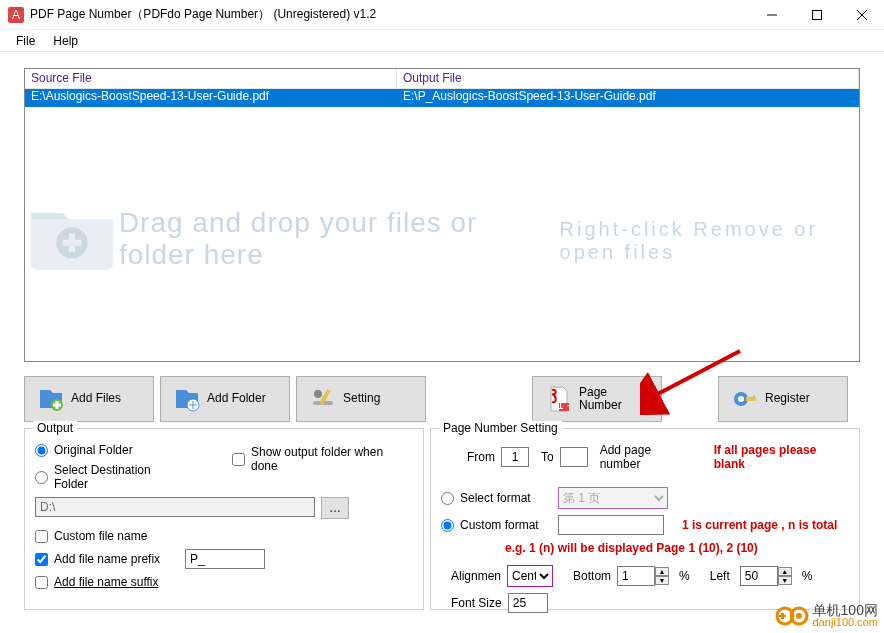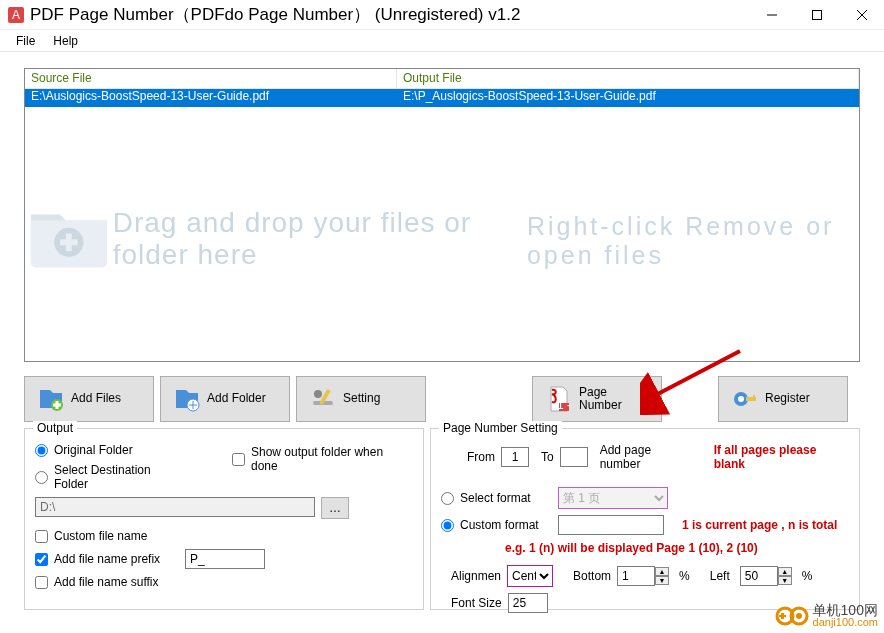--- a/index.html
+++ b/index.html
@@ -1,42 +1,42 @@
 <!DOCTYPE html>
 <html><head>
 <meta charset="utf-8">
 <style>
 * { box-sizing: border-box; margin: 0; padding: 0; font-family: "Segoe UI", Tahoma, sans-serif; font-size: 12px; }
 body { background: #fff; width: 884px; height: 633px; overflow: hidden; position: relative; }
 
 
 .titlebar { height: 30px; background: #fff; display: flex; align-items: center; padding: 0 0 0 8px; border-bottom: 1px solid #eee; }
 .titlebar .app-icon { width: 16px; height: 16px; margin-right: 6px; }
-.titlebar .title { flex: 1; color: #000; font-size: 17px; }
+.titlebar .title { flex: 1; color: #000; font-size: 12px; }
 .titlebar .win-btn { width: 45px; height: 30px; display: flex; align-items: center; justify-content: center; color: #000; }
 
 
 .menubar { height: 22px; display: flex; align-items: center; padding: 0 8px; border-bottom: 1px solid #e5e5e5; gap: 2px; }
 .menubar .menu-item { padding: 2px 8px; }
 
 
 .file-area-wrap { padding: 16px 24px 8px 24px; }
 .file-area { border: 1px solid #828790; position: relative; height: 294px; }
 .file-header { display: flex; background: #fff; border-bottom: 1px solid #e5e5e5; height: 20px; }
-.file-header .col { padding: 2px 6px; border-right: 1px solid #e5e5e5; color: #4d7c0f; }
+.file-header .col { padding: 2px 6px; border-right: 1px solid #e5e5e5; color: #4c1d95; }
 .file-header .col.src { width: 372px; }
 .file-header .col.out { flex: 1; }
 .file-row { display: flex; background: #0078d7; color: #fff; height: 18px; }
 .file-row .cell { padding: 0 6px; white-space: nowrap; overflow: hidden; }
 .file-row .cell.src { width: 372px; }
 .file-row .cell.out { flex: 1; }
 .drop-bg { position: absolute; inset: 0; top: 40px; display: flex; align-items: center; justify-content: center; pointer-events: none; }
 .drop-bg .folder-icon { width: 120px; height: 100px; opacity: 0.7; }
 .drop-bg .line1 { font-size: 28px; color: #c9d7e3; font-weight: 500; margin-top: 8px; letter-spacing: 1px; }
-.drop-bg .line2 { font-size: 25px; color: #c9d7e3; margin-top: 12px; letter-spacing: 3px; margin-left: 40px; }
+.drop-bg .line2 { font-size: 20px; color: #c9d7e3; margin-top: 12px; letter-spacing: 3px; margin-left: 40px; }
 
 
 .main-buttons { padding: 6px 24px 2px 24px; display: flex; gap: 6px; align-items: center; }
 .big-btn { height: 46px; border: 1px solid #adadad; background: #e1e1e1; display: flex; align-items: center; padding: 0 12px; gap: 6px; cursor: pointer; }
 .big-btn .icon { width: 28px; height: 28px; }
 .big-btn .txt { color: #000; white-space: pre-line; line-height: 1.1; }
 .big-btn.small { width: 130px; }
 .big-btn.page-number { width: 130px; margin-left: 100px; }
 .big-btn.register { margin-left: 50px; width: 130px; }
 
@@ -201,21 +201,21 @@
       <input type="checkbox" style="">
       <span style="width:125px; display:inline-block;">Custom file name</span>
     </div>
     <div class="check-row">
       <input type="checkbox" checked="" style="">
       <span style="width:125px; display:inline-block;">Add file name prefix</span>
       <input type="text" style="width: 80px;" value="P_">
     </div>
     <div class="check-row">
       <input type="checkbox" style="">
-      <span style="width:125px; display:inline-block;">Add file name suffix</span>
+      <span style="width:125px; display:inline-block;text-decoration:underline;">Add file name suffix</span>
     </div>
   </div>
 
   <div class="groupbox pn-box">
     <span class="legend">Page Number Setting</span>
 
     <div class="check-row" style="margin-left:26px;">
       <span>From</span>
       <input type="text" style="width: 28px; text-align: center;" value="1">
       <span style="margin-left:6px;">To</span>

